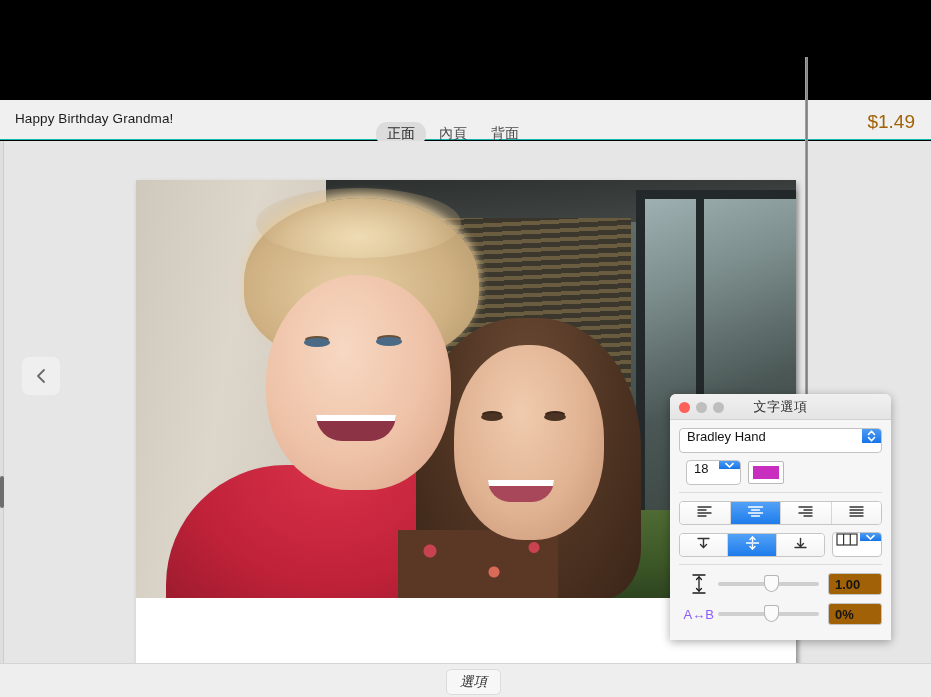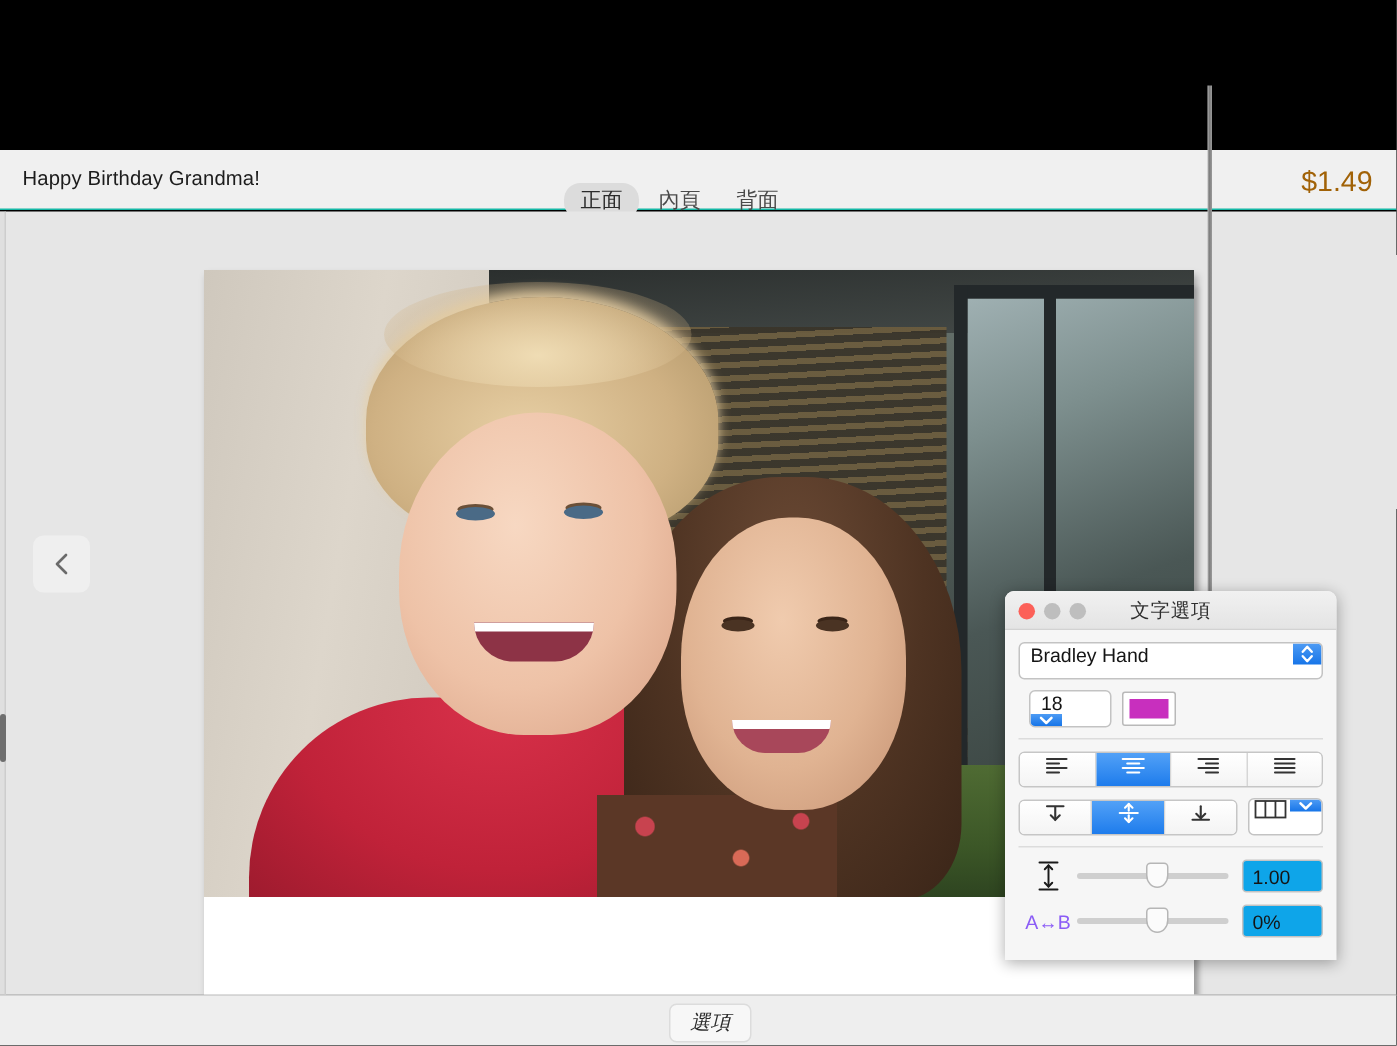--- a/index.html
+++ b/index.html
@@ -316,21 +316,21 @@
     gap: 1px;
   }
   .stepper svg { display:block; }
   .chev {
     width: 21px;
     background: linear-gradient(#4d9bf4, #1775e8);
     display: flex; align-items: center; justify-content: center;
   }
   #font-combo { width: 229px; }
   #style-combo { width: 140px; }
-  #size-combo { width: 53px; margin-left: 7px; flex-direction: column; }
+  #size-combo { width: 53px; margin-left: 7px; }
   #size-combo .val { font-size: 13px; }
   #color-swatch {
     margin-left: 7px;
     width: 36px; height: 23px;
     background: #ffffff;
     border: 1px solid #b9b9b9;
     border-radius: 2px;
     box-sizing: border-box;
     display: flex; align-items: center; justify-content: center;
   }
@@ -385,26 +385,27 @@
     width: 15px; height: 17px;
     background: #fbfbfb;
     border: 1px solid #b6b6b6;
     border-radius: 3px 3px 50% 50%;
     box-sizing: border-box;
   }
   .numbox {
     width: 57px; height: 22px;
     border: 1px solid #c3c3c3;
     border-radius: 3px;
-    background: #0ea5e9;
+    background: #a16207;
     display: flex; align-items: center;
     padding-left: 6px;
     font-size: 13px;
     color: #141414;
     box-sizing: border-box;
+    font-weight: bold;
   }
 </style>
 </head>
 <body>
 
 <div id="black-top"></div>
 <div id="divider-vline"></div>
 
 <div id="toolbar">
   <div id="doc-title">Happy Birthday Grandma!</div>

